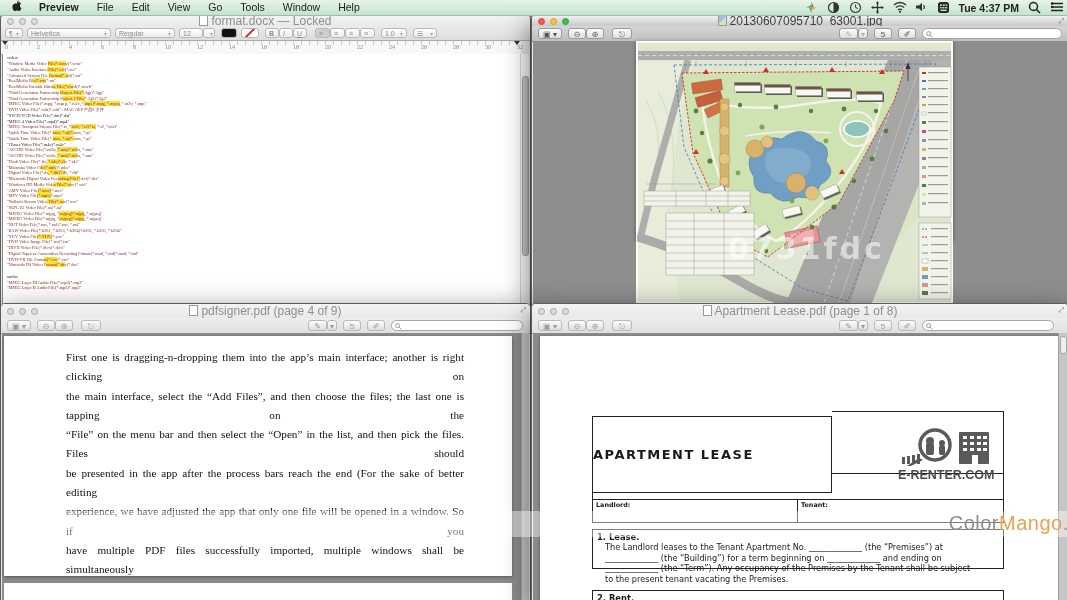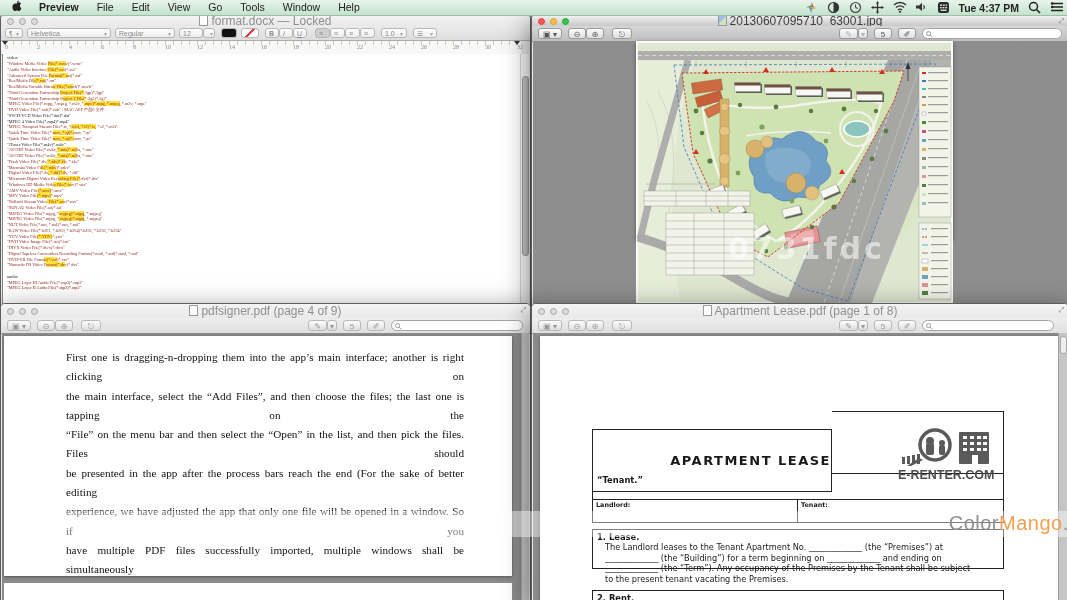--- a/index.html
+++ b/index.html
@@ -98,22 +98,22 @@
   .pline{line-height:19.3px;text-align:justify;text-align-last:justify;white-space:normal;}
   .pdf-scroll{position:absolute;right:0px;top:0;width:7px;bottom:0;background:#c6c6c6;
     border-left:1px solid #9e9e9e;}
   #lease-thumb{position:absolute;left:1px;top:3px;width:5px;height:16px;border-radius:3px;
     background:#efefef;border:1px solid #a8a8a8;}
 
   
   #lease-page{position:absolute;left:7px;top:3px;width:519px;height:294px;background:#fff;
     box-shadow:0 1px 3px rgba(0,0,0,.4);font-family:"DejaVu Sans",sans-serif;color:#1a1a1a;}
   .lz{position:absolute;box-sizing:border-box;}
-  #lease-hdr-left{left:52px;top:93px;width:240px;height:63px;border:1.5px solid #222;
-    display:flex;align-items:center;justify-content:flex-end;}
+  #lease-hdr-left{left:52px;top:80px;width:240px;height:77px;border:1.5px solid #222;
+    display:flex;align-items:center;justify-content:flex-start;}
   #lease-hdr-title{font-size:13px;font-weight:bold;letter-spacing:1.5px;}
   #lease-hdr-right{left:291.5px;top:75px;width:172px;height:63px;border:1.5px solid #222;border-left:0;}
   #lease-intro{left:52px;top:137px;width:411.5px;height:27px;border:1.5px solid #222;border-top:0;
     font-size:8.4px;font-weight:bold;padding:2px 4px;line-height:11px;}
   #lease-parties-l{left:52px;top:163.5px;width:206px;height:23px;border:1.5px solid #222;border-top:0;
     font-size:6.4px;font-weight:bold;padding:1.5px 3px;}
   #lease-parties-r{left:257px;top:163.5px;width:206.5px;height:23px;border:1.5px solid #222;
     border-top:0;border-left:1px solid #222;font-size:6.4px;font-weight:bold;padding:1.5px 3px;}
   .lease-sec{left:52px;width:411.5px;border:1.5px solid #222;font-size:8.2px;line-height:10.4px;
     padding:2px 4px;}
@@ -576,21 +576,20 @@
                 <rect x="65" y="27" width="3" height="9"></rect>
                 <rect x="70" y="26" width="3" height="10"></rect>
                 <rect x="55" y="29" width="3" height="7"></rect>
               <polygon points="72,30 60,38 64,38 76,32"></polygon>
             </g>
           </svg>
           <div id="erenter-text">E-RENTER.COM</div>
         </div>
       </div>
       <div class="lz" id="lease-intro">
-        <div>“Tenant.”</div>
       </div>
       <div class="lz" id="lease-parties-l">Landlord:</div>
       <div class="lz" id="lease-parties-r">Tenant:</div>
       <div class="lz lease-sec" id="lease-sec1">
         <b>1. Lease.</b>
         <div id="lease1-lines">
             <div class="lease-line">The Landlord leases to the Tenant Apartment No. _____________ (the “Premises”) at</div>
             <div class="lease-line">_____________ (the “Building”) for a term beginning on _____________ and ending on</div>
             <div class="lease-line">_____________ (the “Term”). Any occupancy of the Premises by the Tenant shall be subject</div>
             <div class="lease-line">to the present tenant vacating the Premises.</div>

